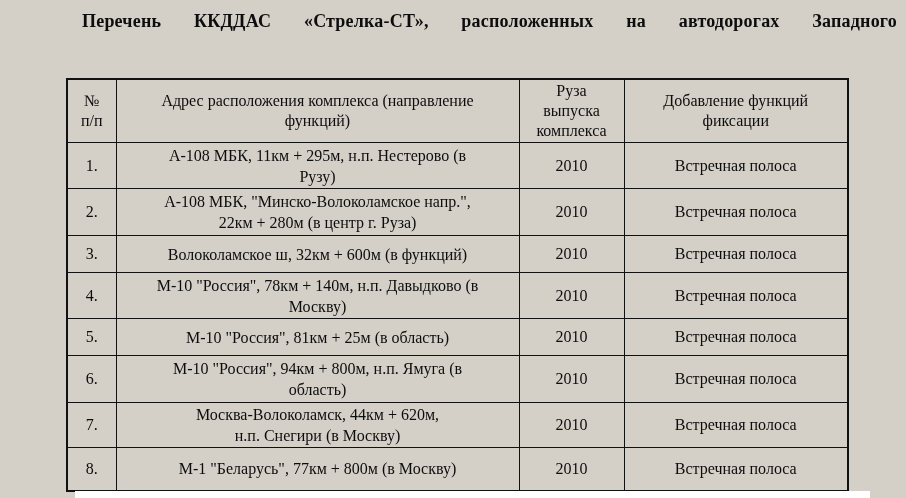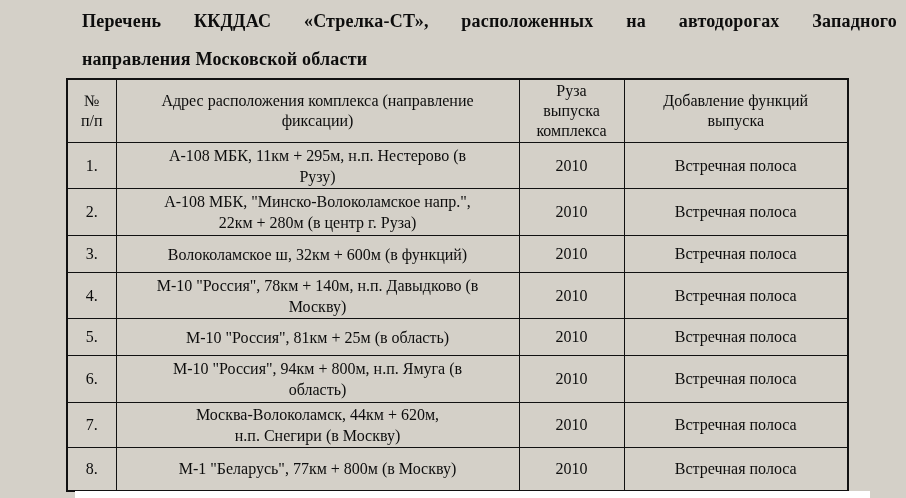--- a/index.html
+++ b/index.html
@@ -71,41 +71,40 @@
     background: #ffffff;
   }
 </style>
 </head>
 <body>
 
 <div class="page">
 
   <div class="doc-title">
     <span class="line justified">Перечень ККДДАС «Стрелка-СТ», расположенных на автодорогах Западного</span>
-    <span class="line">направления Московской области</span>
   </div>
 
   <table class="kkddas">
     <colgroup>
       <col style="width:49px">
       <col style="width:403px">
       <col style="width:105px">
       <col style="width:224px">
     </colgroup>
     <tbody>
       <tr class="hdr">
         <th>№
 п/п</th>
         <th>Адрес расположения комплекса (направление
-фиксации)</th>
+функций)</th>
         <th>Руза
 выпуска
 комплекса</th>
         <th>Добавление функций
-выпуска</th>
+фиксации</th>
       </tr>
       <tr class="h46">
         <td>1.</td>
         <td class="addr">А-108 МБК, 11км + 295м, н.п. Нестерово (в
 Рузу)</td>
         <td>2010</td>
         <td>Встречная полоса</td>
       </tr>
       <tr class="h47">
         <td>2.</td>

